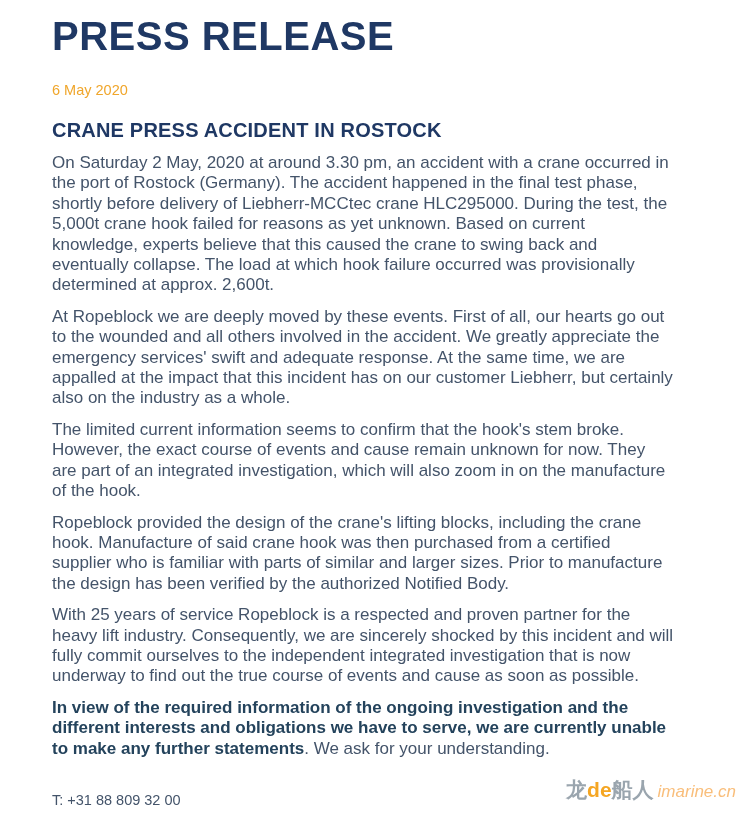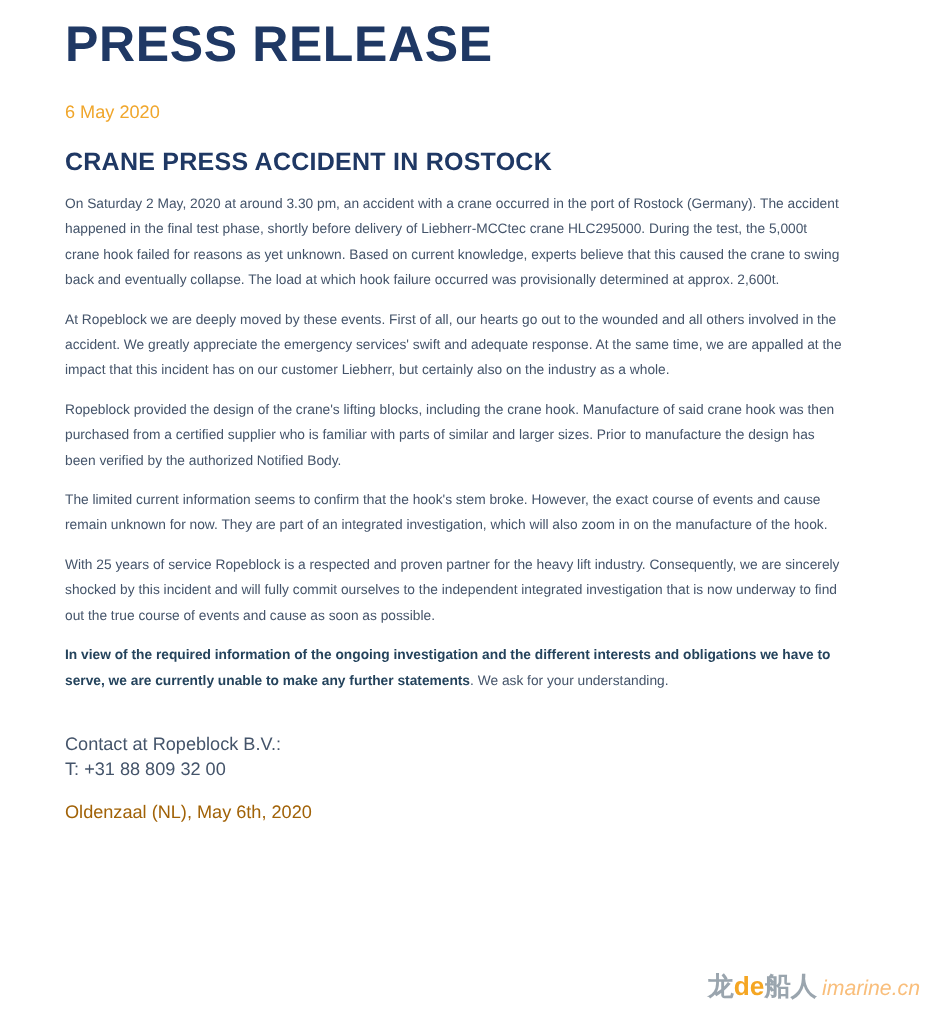--- a/index.html
+++ b/index.html
@@ -31,21 +31,21 @@
     margin: 19px 0 0 0;
     font-size: 20px;
     line-height: 24px;
     font-weight: 700;
     letter-spacing: 0.2px;
     color: #1F3864;
   }
   .body-par {
     margin: 11px 0 0 0;
     width: 622px;
-    font-size: 11px;
+    font-size: 17px;
     line-height: 20.4px;
     color: #44546A;
   }
   .statement-bold {
     font-weight: 700;
     color: #24435C;
   }
   .contact-block { margin-top: 31px; }
   .contact-line {
     margin: 0;
@@ -81,30 +81,29 @@
   <h1 class="title">PRESS RELEASE</h1>
 
   <div class="date">6 May 2020</div>
 
   <h2 class="heading">CRANE PRESS ACCIDENT IN ROSTOCK</h2>
 
   <p class="body-par">On Saturday 2 May, 2020 at around 3.30 pm, an accident with a crane occurred in the port of Rostock (Germany). The accident happened in the final test phase, shortly before delivery of Liebherr-MCCtec crane HLC295000. During the test, the 5,000t crane hook failed for reasons as yet unknown. Based on current knowledge, experts believe that this caused the crane to swing back and eventually collapse. The load at which hook failure occurred was provisionally determined at approx. 2,600t.</p>
 
   <p class="body-par">At Ropeblock we are deeply moved by these events. First of all, our hearts go out to the wounded and all others involved in the accident. We greatly appreciate the emergency services' swift and adequate response. At the same time, we are appalled at the impact that this incident has on our customer Liebherr, but certainly also on the industry as a whole.</p>
 
+  <p class="body-par">The limited current information seems to confirm that the hook's stem broke. However, the exact course of events and cause remain unknown for now. They are part of an integrated investigation, which will also zoom in on the manufacture of the hook.</p>
+
   <p class="body-par">Ropeblock provided the design of the crane's lifting blocks, including the crane hook. Manufacture of said crane hook was then purchased from a certified supplier who is familiar with parts of similar and larger sizes. Prior to manufacture the design has been verified by the authorized Notified Body.</p>
-
-  <p class="body-par">The limited current information seems to confirm that the hook's stem broke. However, the exact course of events and cause remain unknown for now. They are part of an integrated investigation, which will also zoom in on the manufacture of the hook.</p>
 
   <p class="body-par">With 25 years of service Ropeblock is a respected and proven partner for the heavy lift industry. Consequently, we are sincerely shocked by this incident and will fully commit ourselves to the independent integrated investigation that is now underway to find out the true course of events and cause as soon as possible.</p>
 
   <p class="body-par"><span class="statement-bold">In view of the required information of the ongoing investigation and the different interests and obligations we have to serve, we are currently unable to make any further statements</span><span>. We ask for your understanding.</span></p>
 
   <div class="contact-block">
-    <p class="contact-line">Contact at Ropeblock B.V.:</p>
     <p class="contact-line">T: +31 88 809 32 00</p>
   </div>
 
   <p class="signoff">Oldenzaal (NL), May 6th, 2020</p>
 
   <div class="watermark">
     <span class="wm-gray">龙</span><span class="wm-orange">de</span><span class="wm-gray">船人</span><span class="wm-site">imarine.cn</span>
   </div>
 
 </div>

